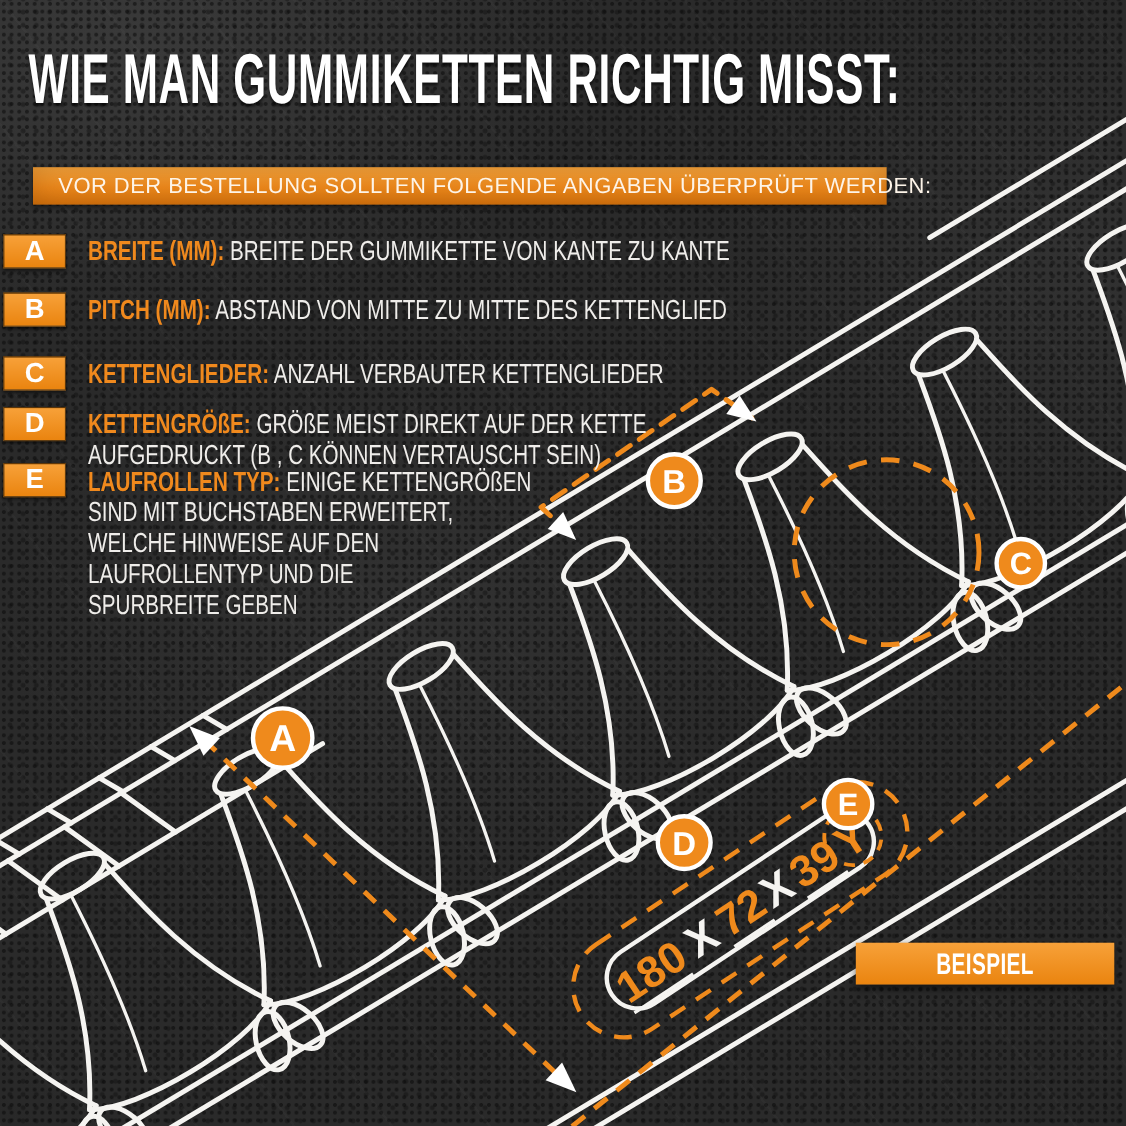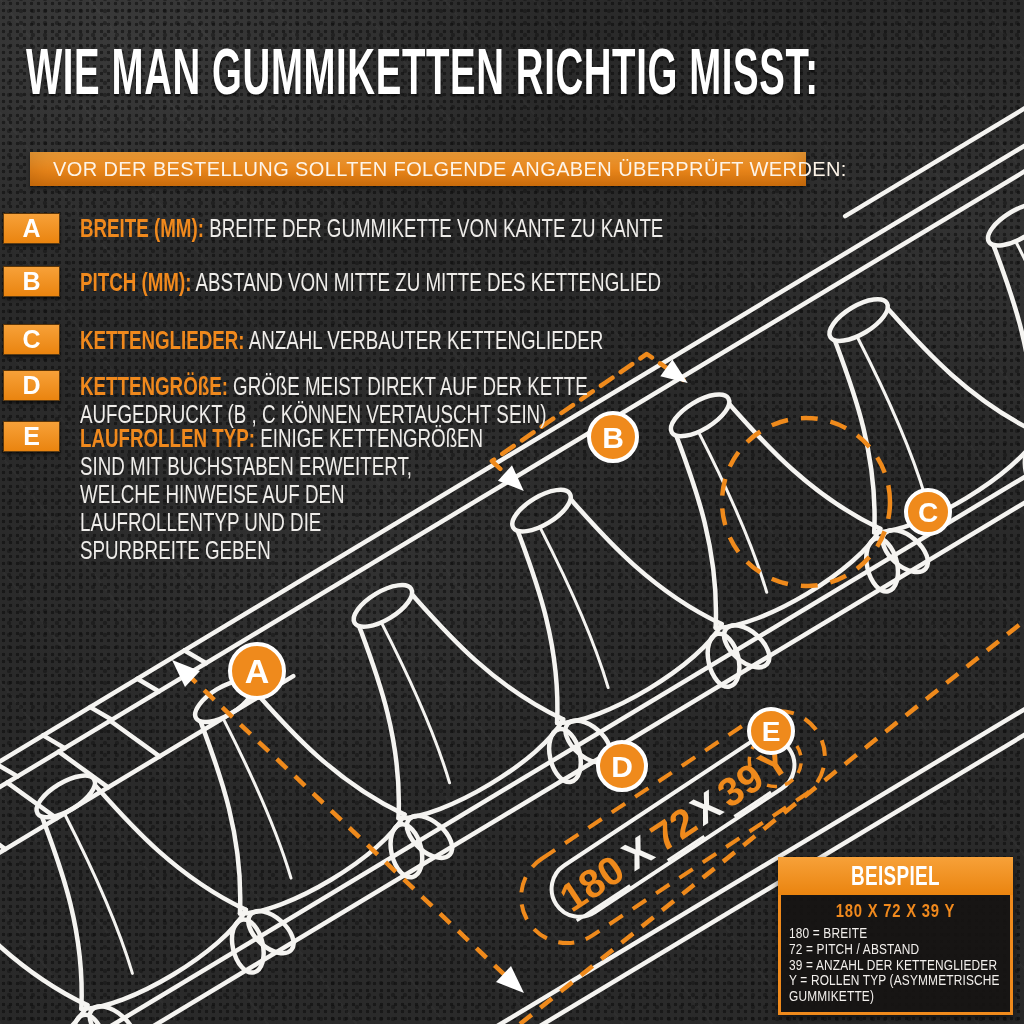--- a/index.html
+++ b/index.html
@@ -202,25 +202,15 @@
   <div class="row" style="top:424px"><span class="term">LAUFROLLEN TYP:</span><span> EINIGE KETTENGRÖßEN
 SIND MIT BUCHSTABEN ERWEITERT,
 WELCHE HINWEISE AUF DEN
 LAUFROLLENTYP UND DIE
 SPURBREITE GEBEN</span></div>
 
   <div class="example">
     <div class="hd">
       <span>BEISPIEL</span>
     </div>
-    <div class="bd">
-      <div class="code">180 X 72 X 39 Y</div>
-      <div class="lines">
-        <div>180 = BREITE</div>
-        <div>72 = PITCH / ABSTAND</div>
-        <div>39 = ANZAHL DER KETTENGLIEDER</div>
-        <div>Y = ROLLEN TYP (ASYMMETRISCHE
-GUMMIKETTE)</div>
-      </div>
-    </div>
   </div>
 
 </div>
 
 </body></html>

